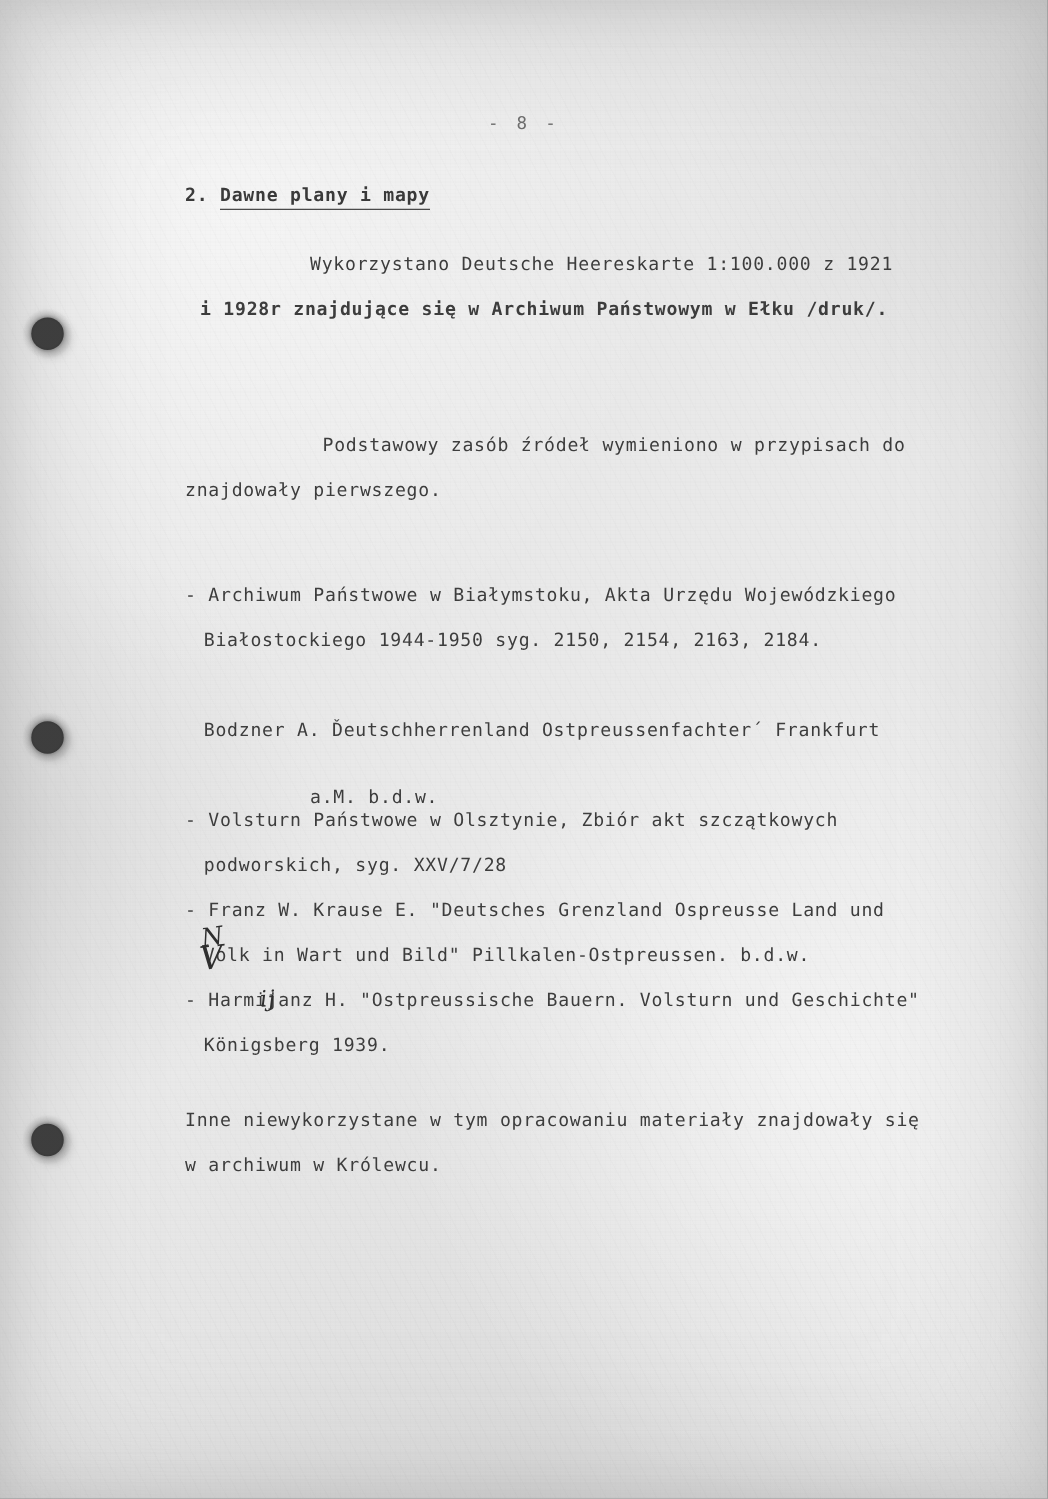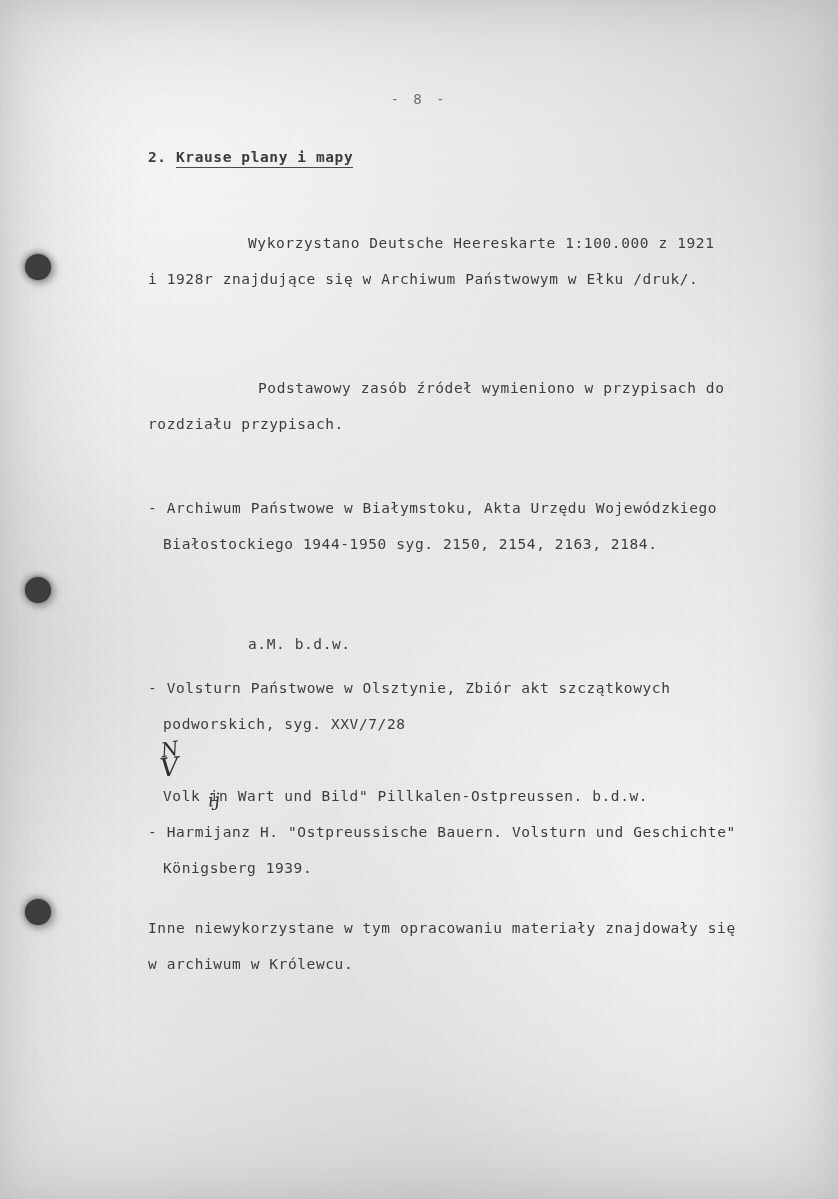--- a/index.html
+++ b/index.html
@@ -90,57 +90,59 @@
 
   .heading {
     font-weight: bold;
     color: #3a3a3a;
   }
   .heading .u {
     border-bottom: 1.6px solid #4a4a4a;
     padding-bottom: 2px;
   }
 
-  .body { color: #3d3d3d; margin-top: 31px; }
+  .body { color: #3d3d3d; }
 
   
   .pen {
     position: absolute;
     color: #2f2f2f;
     font-family: "DejaVu Serif", "Liberation Serif", serif;
     font-style: italic;
     pointer-events: none;
   }
 </style>
 </head>
 <body>
 
 <div id="page">
 
   <div id="sheet">
 
     <div class="ln pageno" style="top:92px;">- 8 -</div>
 
-    <div class="ln heading" style="left:148px; top:150px;"><span>2.</span><span> </span><span class="u">Krause plany i mapy</span></div>
+    <div class="ln heading" style="left:148px; top:150px;"><span>2.</span><span> </span><span class="u">Dawne plany i mapy</span></div>
 
     <div class="ln body" style="left:248px; top:205px;">Wykorzystano Deutsche Heereskarte 1:100.000 z 1921</div>
-    <div class="ln body" style="left:148px; top:241px;">i 1928r znajdujące się w Archiwum Państwowym w Ełku /druk/.</div>
+    <div class="ln body" style="left:160px; top:241px;font-weight:bold;">i 1928r znajdujące się w Archiwum Państwowym w Ełku /druk/.</div>
 
 
     <div class="ln body" style="left:258px; top:350px;">Podstawowy zasób źródeł wymieniono w przypisach do</div>
-    <div class="ln body" style="left:148px; top:386px;">rozdziału przypisach.</div>
+    <div class="ln body" style="left:148px; top:386px;">znajdowały pierwszego.</div>
 
     <div class="ln body" style="left:148px; top:470px;text-align:right;"><span>-</span><span> </span><span>Archiwum Państwowe w Białymstoku, Akta Urzędu Wojewódzkiego</span></div>
     <div class="ln body" style="left:163px; top:506px;text-align:right;">Białostockiego 1944-1950 syg. 2150, 2154, 2163, 2184.</div>
 
-    <div class="ln body" style="left:248px; top:606px;">a.M. b.d.w.</div>
+    <div class="ln body" style="left:163px; top:578px;">Bodzner A. Ďeutschherrenland Ostpreussenfachter´ Frankfurt</div>
+    <div class="ln body" style="left:248px; top:631px;">a.M. b.d.w.</div>
 
     <div class="ln body" style="left:148px; top:650px;"><span>-</span><span> </span><span>Volsturn Państwowe w Olsztynie, Zbiór akt szczątkowych</span></div>
     <div class="ln body" style="left:163px; top:686px;">podworskich, syg. XXV/7/28</div>
 
+    <div class="ln body" style="left:148px; top:722px;"><span>-</span><span> </span><span>Franz W. Krause E. "Deutsches Grenzland Ospreusse Land und</span></div>
     <div class="ln body" style="left:163px; top:758px;">Volk in Wart und Bild" Pillkalen-Ostpreussen. b.d.w.</div>
 
     <div class="ln body" style="left:148px; top:794px;"><span>-</span><span> </span><span>Harmijanz H. "Ostpreussische Bauern. Volsturn und Geschichte"</span></div>
     <div class="ln body" style="left:163px; top:830px;">Königsberg 1939.</div>
 
     <div class="ln body" style="left:148px; top:890px;">Inne niewykorzystane w tym opracowaniu materiały znajdowały się</div>
     <div class="ln body" style="left:148px; top:926px;">w archiwum w Królewcu.</div>
 
     <div class="pen" style="left:161px; top:737px; font-size:20px; transform:rotate(-8deg);">N</div>
     <div class="pen" style="left:160px; top:752px; font-size:26px; transform:rotate(-6deg);">V</div>

